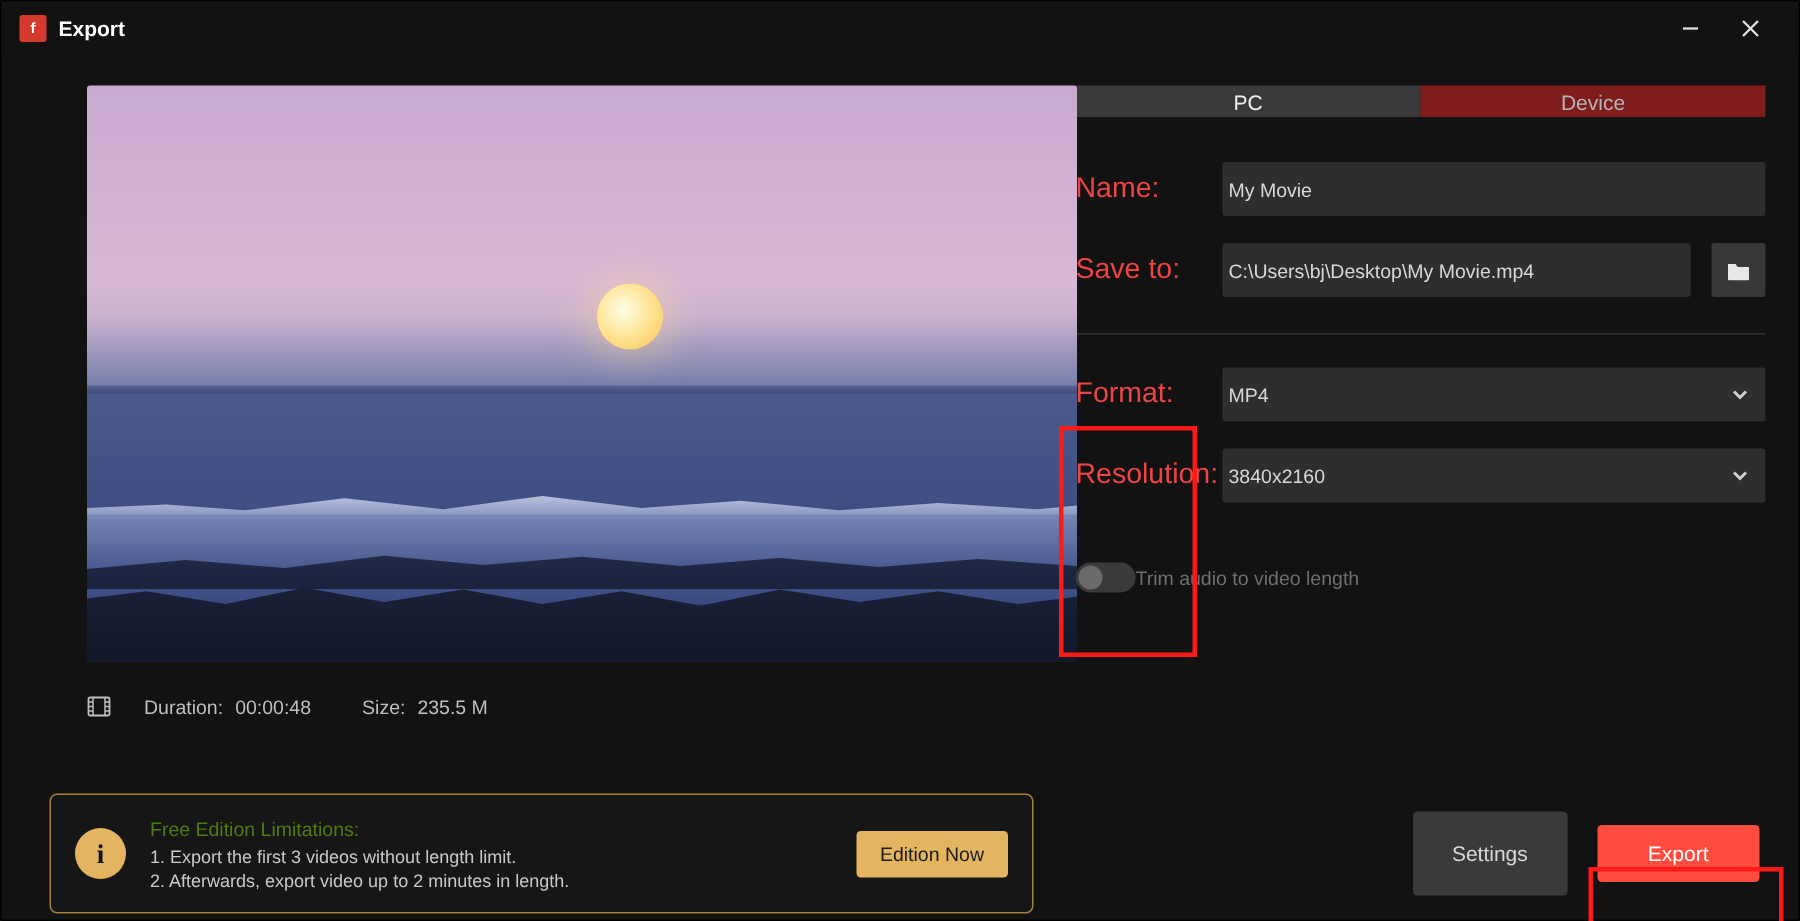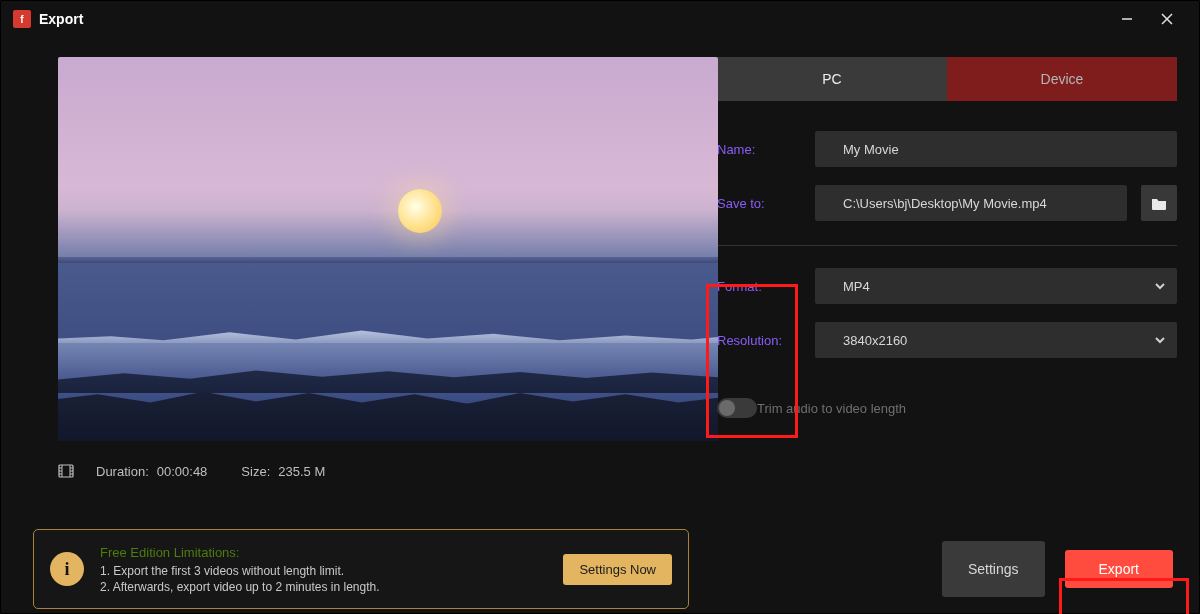--- a/index.html
+++ b/index.html
@@ -44,32 +44,32 @@
   .rocks2 { position:absolute; left:0; right:0; bottom:48px; height:34px;
             background: linear-gradient(#202a44, #18203a);
             clip-path: polygon(0% 60%, 10% 42%, 20% 58%, 30% 34%, 40% 52%, 50% 36%, 60% 54%, 70% 38%, 80% 56%, 90% 40%, 100% 54%, 100% 100%, 0% 100%);
             opacity:.95; }
 
   .meta { display:flex; align-items:center; gap: 22px; margin-top: 22px; font-size: 13px; color:#bfbfbf; }
   .meta .film-icon { width:16px; height:16px; }
   .meta .lbl { color:#bfbfbf; }
 
   .right { flex:1; display:flex; flex-direction:column; }
-  .tabs { display:flex; height: 44px; margin-bottom: 30px; }
+  .tabs { display:flex; height: 21px; margin-bottom: 30px; }
   .tab { flex:1; display:flex; align-items:center; justify-content:center; font-size:14px; cursor:pointer; }
   .tab.active { background:#3a3a3a; color:#ededed; }
   .tab.inactive { background:#7f1d1d; color:#b5b5b5; }
 
   .form { display:flex; flex-direction:column; gap: 18px; }
   .row { display:flex; align-items:center; gap: 14px; }
-  .row .label { width: 84px; font-size:13px; color:#8b5cf6; }
+  .row .label { width: 84px; font-size:19px; color:#ef4444; }
   .row .label.hl {  }
   .input {
     flex:1; height:36px; background:#2e2e2e; border:none; border-radius:2px;
-    color:#d8d8d8; padding: 0 28px; display:flex; align-items:center; font-size:13px; position:relative;
+    color:#d8d8d8; padding: 0 4px; display:flex; align-items:center; font-size:13px; position:relative;
   }
   .input[data-type="text"] { outline:none; }
   .input .chev { position:absolute; right:10px; top:50%; transform:translateY(-50%); }
   .browse-btn { width:36px; height:36px; background:#383838; border-radius:2px; display:flex; align-items:center; justify-content:center; cursor:pointer; }
   hr.sep { border:none; border-top:1px solid #333; margin: 6px 0 4px 0; }
 
   .highlight-box {
     position:absolute; border:3px solid #ff1a1a; pointer-events:none; z-index:5;
   }
   #hl-labels { left: 705px; top: 247px; width: 92px; height: 154px; }
@@ -206,20 +206,20 @@
   </div>
 
   <div class="footer">
     <div class="banner">
       <div class="info-circle">i</div>
       <div class="limit-text">
         <div class="limit-title">Free Edition Limitations:</div>
         <div class="limit-line">1. Export the first 3 videos without length limit.</div>
         <div class="limit-line">2. Afterwards, export video up to 2 minutes in length.</div>
       </div>
-      <div class="upgrade">Settings Now</div>
+      <div class="upgrade">Edition Now</div>
     </div>
     <div class="spacer"></div>
     <div class="settings-btn">Settings</div>
     <div class="export-btn">Export</div>
   </div>
 
 </div>
 
 </body></html>

